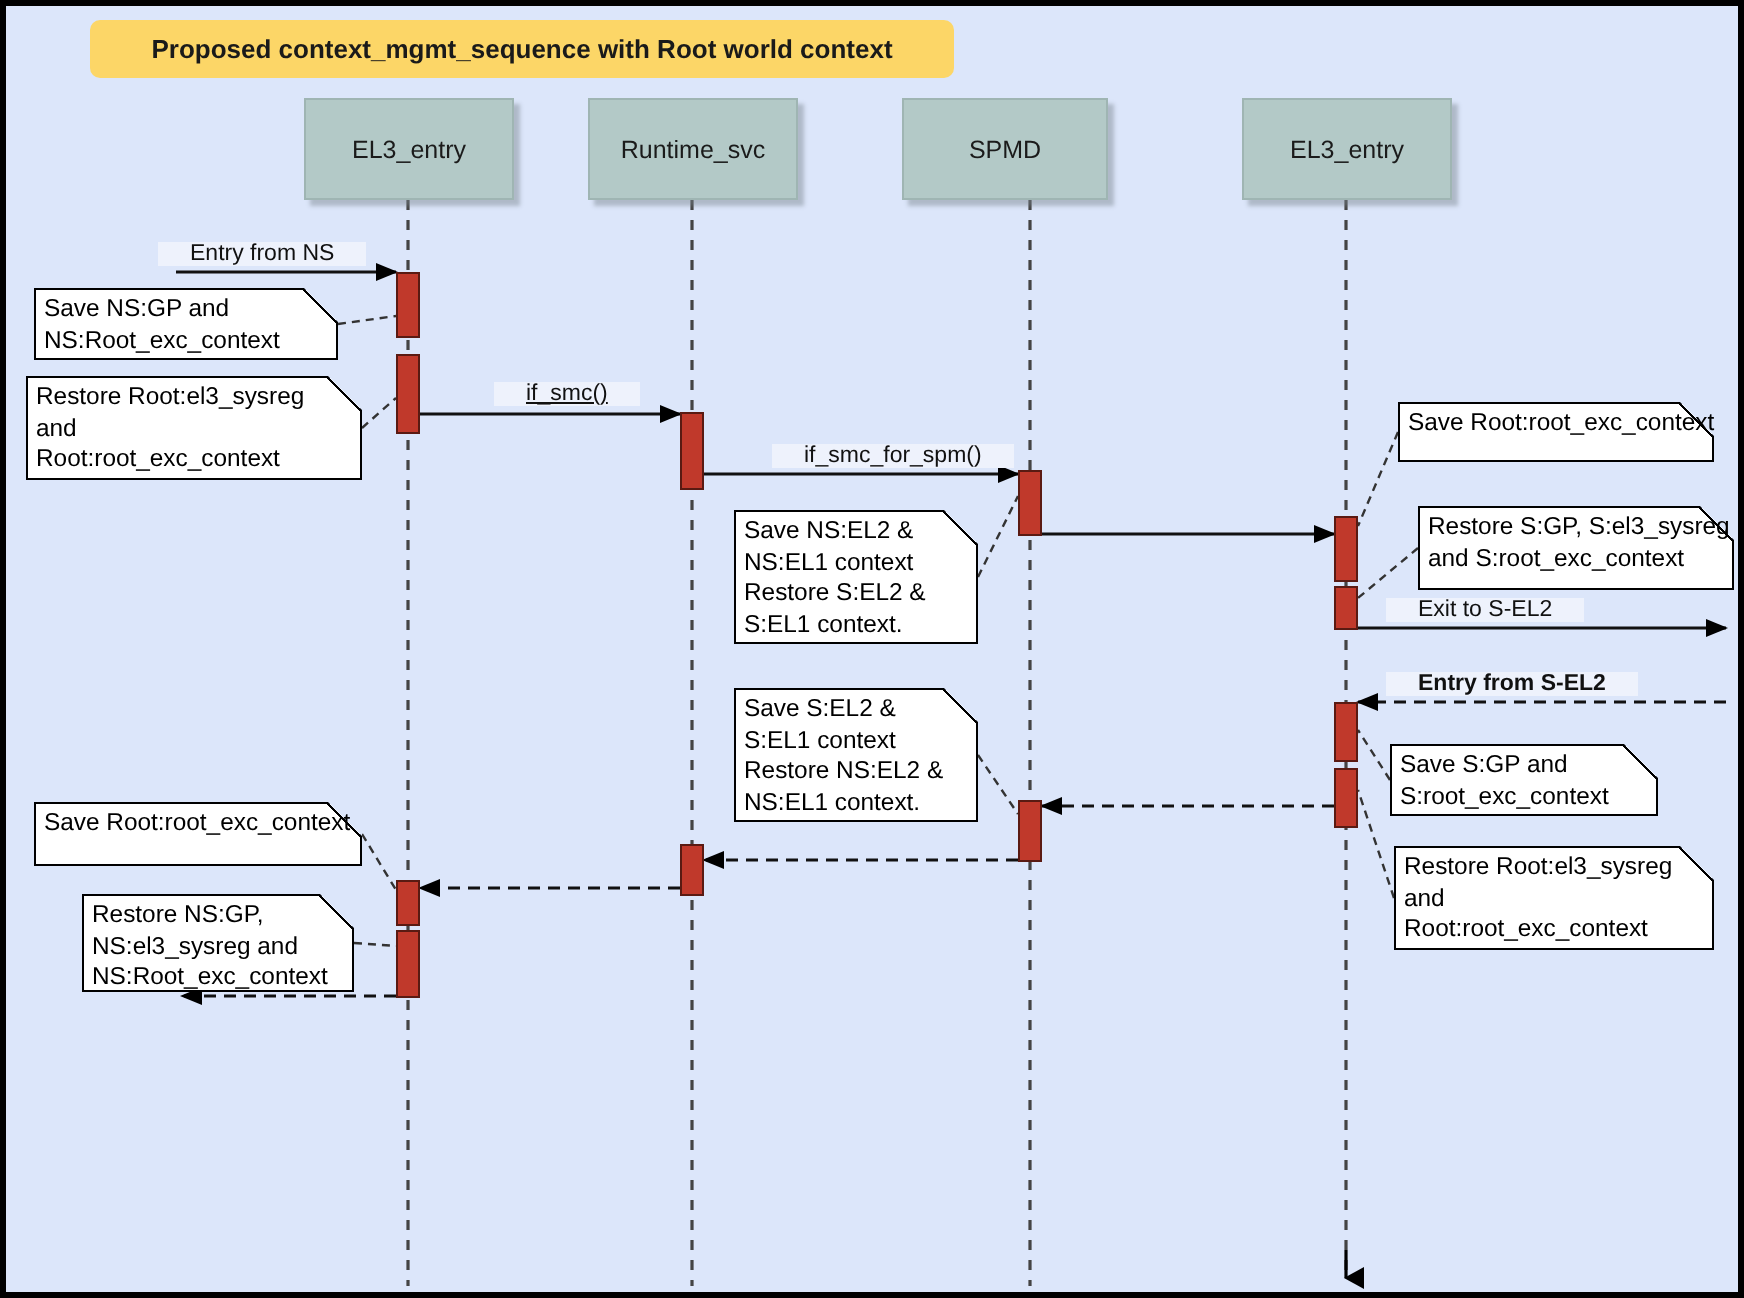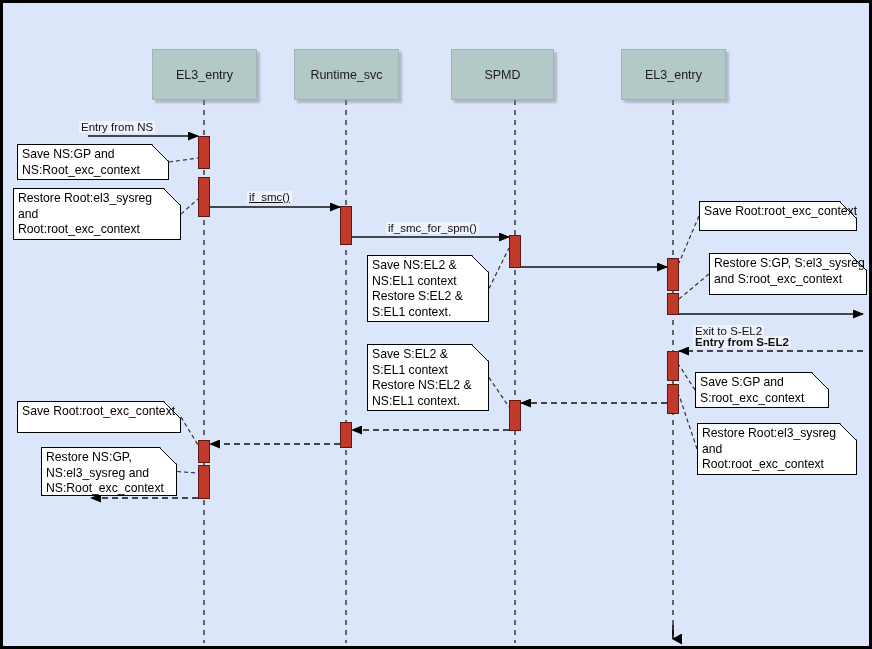--- a/index.html
+++ b/index.html
@@ -70,21 +70,21 @@
   }
   .note-text{position:relative;z-index:2;}
 
   
   .msg-label{
     position:absolute;
     font-size:11.5px;
     color:#111;
     background:#eef2fc;
     white-space:nowrap;
-    padding:0 2px;
+    padding:0 16px;
   }
 </style>
 </head>
 <body>
 
 <div id="root">
 
   <svg id="svg" xmlns="http://www.w3.org/2000/svg">
     <defs>
       <marker id="arrowSolid" markerWidth="10" markerHeight="8" refX="9" refY="4" orient="auto" markerUnits="userSpaceOnUse">
@@ -123,20 +123,21 @@
         <line x1="518" y1="264" x2="664" y2="264" stroke="#111" stroke-width="1.6" marker-end="url(#arrowOpen)"></line>
         <line x1="676" y1="311" x2="860" y2="311" stroke="#111" stroke-width="1.6" marker-end="url(#arrowOpen)"></line>
         <line x1="860" y1="348" x2="676" y2="348" stroke="#111" stroke-width="1.6" marker-end="url(#arrowOpen)" stroke-dasharray="6,4"></line>
         <line x1="664" y1="400" x2="518" y2="400" stroke="#111" stroke-width="1.6" marker-end="url(#arrowOpen)" stroke-dasharray="6,4"></line>
         <line x1="506" y1="427" x2="349" y2="427" stroke="#111" stroke-width="1.6" marker-end="url(#arrowOpen)" stroke-dasharray="6,4"></line>
         <line x1="337" y1="441" x2="207" y2="441" stroke="#111" stroke-width="1.6" marker-end="url(#arrowOpen)" stroke-dasharray="6,4"></line>
         <line x1="195" y1="495" x2="88" y2="495" stroke="#111" stroke-width="1.6" marker-end="url(#arrowOpen)" stroke-dasharray="6,4"></line>
       </g>
   </svg>
 
+  <div class="title-bar" id="title-bar" style="left: 42px; top: 7px; width: 432px; height: 29px;">Proposed context_mgmt_sequence with Root world context</div>
 
   <div id="heads-layer">
       <div class="lifeline-head" style="left: 149px; top: 46px; width: 105px; height: 51px;">
         <span>EL3_entry</span>
       </div>
       <div class="lifeline-head" style="left: 291px; top: 46px; width: 105px; height: 51px;">
         <span>Runtime_svc</span>
       </div>
       <div class="lifeline-head" style="left: 448px; top: 46px; width: 103px; height: 51px;">
         <span>SPMD</span>
@@ -183,17 +184,17 @@
 Root:root_exc_context</div></div>
       <div class="note" style="left: 14px; top: 398px; width: 164px; height: 32px;"><div class="fold" style="clip-path: polygon(0px 0px, 100% 100%, 100% 0px); background: rgb(220, 230, 250); border: none;"></div><div style="position: absolute; top: -1px; right: -1px; width: 18px; height: 18px; background: linear-gradient(to left bottom, transparent calc(50% - 0.7px), rgb(0, 0, 0) calc(50% - 0.7px), rgb(0, 0, 0) calc(50% + 0.7px), transparent calc(50% + 0.7px));"></div><div class="note-text">Save Root:root_exc_context</div></div>
       <div class="note" style="left: 38px; top: 444px; width: 136px; height: 49px;"><div class="fold" style="clip-path: polygon(0px 0px, 100% 100%, 100% 0px); background: rgb(220, 230, 250); border: none;"></div><div style="position: absolute; top: -1px; right: -1px; width: 18px; height: 18px; background: linear-gradient(to left bottom, transparent calc(50% - 0.7px), rgb(0, 0, 0) calc(50% - 0.7px), rgb(0, 0, 0) calc(50% + 0.7px), transparent calc(50% + 0.7px));"></div><div class="note-text">Restore NS:GP,
 NS:el3_sysreg and
 NS:Root_exc_context</div></div>
     </div>
   <div id="labels-layer">
       <div class="msg-label" style="left: 76px; top: 118px;">Entry from NS</div>
       <div class="msg-label" style="left: 244px; top: 188px; text-decoration: underline;">if_smc()</div>
       <div class="msg-label" style="left: 383px; top: 219px; text-align: right;">if_smc_for_spm()</div>
-      <div class="msg-label" style="left: 690px; top: 296px; margin-top: 26px;">Exit to S-EL2</div>
+      <div class="msg-label" style="left: 690px; top: 296px;">Exit to S-EL2</div>
       <div class="msg-label" style="left: 690px; top: 333px; font-weight: bold;">Entry from S-EL2</div>
     </div>
 
 </div>
 
 </body></html>

